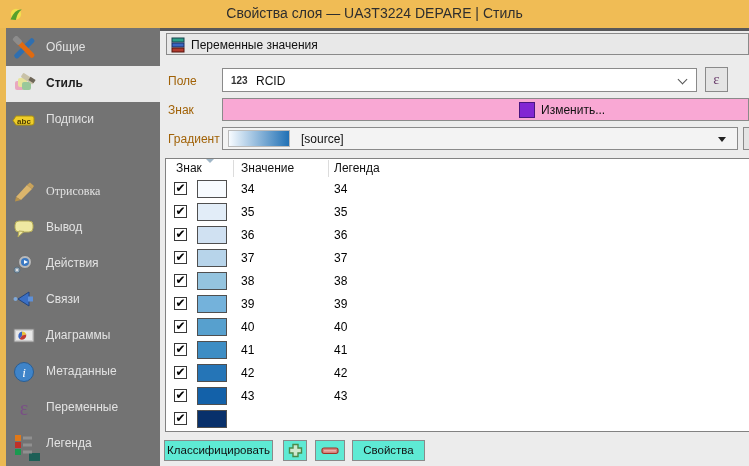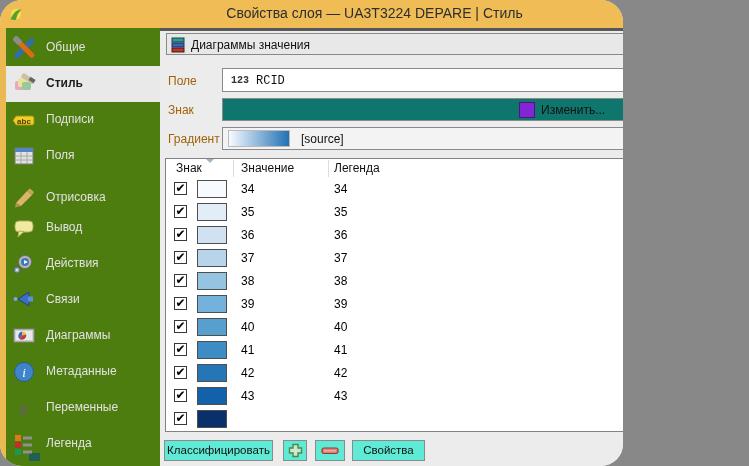--- a/index.html
+++ b/index.html
@@ -1,57 +1,57 @@
 <!DOCTYPE html>
 <html><head>
 <meta charset="utf-8">
 <style>
   * { margin:0; padding:0; box-sizing:border-box; }
   body { font-family:"Liberation Sans","DejaVu Sans",sans-serif; background:#888; }
-  .window { position:relative; width:623px; height:466px; overflow:hidden; background:#ECECEC;border-radius:22px; }
+  .window { position:relative; width:749px; height:466px; overflow:hidden; background:#ECECEC; }
 
   
   .titlebar { position:absolute; left:0; top:0; width:749px; height:28px; background:#F0BC55; }
   .titlebar .qgis-ico { position:absolute; left:9px; top:7px; }
   .titlebar .title { position:absolute; left:0; top:5px; width:100%; text-align:center;
                      font-size:14px; color:#2e2e2e; }
 
   
   .left-strip { position:absolute; left:0; top:28px; width:6px; height:438px; background:#EBB952; }
 
   
-  .sidebar { position:absolute; left:6px; top:28px; width:154px; height:438px; background:#4d7c0f; }
+  .sidebar { position:absolute; left:6px; top:28px; width:154px; height:438px; background:#737373; }
   .side-item { position:absolute; left:0; width:154px; height:36px; cursor:default; }
   .side-item.sel { background:#E9E9E9; }
   .side-item .ic { position:absolute; left:6px; top:6px; width:24px; height:24px; }
   .side-item .lbl { position:absolute; left:40px; top:10px; font-size:12px; color:#E2E2E2; }
   .side-item.sel .lbl { color:#1d1d1d; }
   .partial-ic { position:absolute; left:23px; top:425px; width:11px; height:8px; background:#1e5f57; }
 
   
   .content-topline { position:absolute; left:160px; top:28px; width:589px; height:3px; background:#58585A; }
   .content { position:absolute; left:160px; top:31px; width:589px; height:435px; background:#ECECEC; }
 
   .combo { position:absolute; background:#E8E8E8; border:1px solid #8A8A8A; font-size:12px; color:#111; }
   .renderer-combo { left:6px; top:2px; width:583px; height:22px; }
   .renderer-combo .ic { position:absolute; left:4px; top:3px; }
   .renderer-combo .txt { position:absolute; left:24px; top:4px; }
 
   .row-label { position:absolute; font-size:12px; color:#a16207; }
 
-  .field-combo { left:62px; top:37px; width:475px; height:24px; background:#FFF;font-family:Liberation Mono, monospace; }
+  .field-combo { left:62px; top:37px; width:475px; height:24px; background:#FFF; }
   .field-combo .badge { position:absolute; left:8px; top:6px; font-size:10px; font-weight:bold; color:#333; }
   .field-combo .val { position:absolute; left:33px; top:5px; font-size:12px; }
   .chev { position:absolute; right:10px; top:7px; width:7px; height:7px;
           border-right:1.5px solid #555; border-bottom:1.5px solid #555; transform:rotate(45deg); }
   .eps-btn { position:absolute; left:545px; top:36px; width:23px; height:25px; background:#E4E4E4;
              border:1px solid #8A8A8A; font-size:15px; color:#6C3F6E; text-align:center;
              font-family:"Liberation Serif","DejaVu Serif",serif; line-height:22px; }
 
-  .symbol-btn { left:62px; top:67px; width:527px; height:23px; background:#0f766e; border:1px solid #8A8A8A; }
+  .symbol-btn { left:62px; top:67px; width:527px; height:23px; background:#f9a8d4; border:1px solid #8A8A8A; }
   .symbol-btn .swatch { position:absolute; left:296px; top:3px; width:16px; height:16px; border:1px solid #4A1580; }
   .symbol-btn .txt { position:absolute; left:318px; top:4px; font-size:12px; }
 
   .gradient-combo { left:62px; top:96px; width:516px; height:23px; background:#F3F3F3; }
   .gradient-combo .grad { position:absolute; left:5px; top:2px; width:62px; height:17px; border:1px solid #BBB; }
   .gradient-combo .txt { position:absolute; left:78px; top:4px; font-size:12px; }
   .gradient-combo .arrow { position:absolute; right:11px; top:9px; width:0; height:0;
         border-left:4px solid transparent; border-right:4px solid transparent; border-top:5px solid #222; }
   .cutoff-btn { position:absolute; left:583px; top:96px; width:6px; height:23px;
         background:#E4E4E4; border:1px solid #8A8A8A; border-right:none; }
@@ -118,32 +118,21 @@
           </svg></span>
         <span class="lbl">Стиль</span>
       </div>
       <div class="side-item" style="top: 74px;">
         <span class="ic"><svg width="24" height="24" viewBox="0 0 24 24">
             <path d="M4 8 L20 8 Q22 8 22 10 L22 15 Q22 17 20 17 L4 17 L1 12.5 Z" fill="#EFCE2A" stroke="#A98F10"></path>
             <text x="12" y="15.5" font-size="8" font-weight="bold" text-anchor="middle" fill="#4A3C00">abc</text>
           </svg></span>
         <span class="lbl">Подписи</span>
       </div>
-      <div class="side-item" style="top: 110px;">
-        <span class="ic"><svg width="24" height="24" viewBox="0 0 24 24">
-            <rect x="3" y="4" width="18" height="16" fill="#E2E2E2" stroke="#777"></rect>
-            <rect x="3" y="4" width="18" height="4" fill="#5585C0"></rect>
-            <line x1="3" y1="12" x2="21" y2="12" stroke="#A8A8A8"></line>
-            <line x1="3" y1="16" x2="21" y2="16" stroke="#A8A8A8"></line>
-            <line x1="9" y1="8" x2="9" y2="20" stroke="#A8A8A8"></line>
-            <line x1="15" y1="8" x2="15" y2="20" stroke="#A8A8A8"></line>
-          </svg></span>
-        <span class="lbl">Поля</span>
-      </div>
-      <div class="side-item" style="top: 152px;">
+      <div class="side-item" style="top: 146px; font-family: Liberation Serif, serif;">
         <span class="ic"><svg width="24" height="24" viewBox="0 0 24 24">
             <path d="M4 17 L15 5 L20 9 L9 20 Z" fill="#DBB56C"></path>
             <path d="M4 17 L9 20 L3 21.5 Z" fill="#B8924A"></path>
             <path d="M15 5 L18 2.5 L22 6 L20 9 Z" fill="#C9A35A"></path>
           </svg></span>
         <span class="lbl">Отрисовка</span>
       </div>
       <div class="side-item" style="top: 182px;">
         <span class="ic"><svg width="24" height="24" viewBox="0 0 24 24">
             <rect x="3" y="5" width="18" height="11" rx="4" fill="#EFE9A2" stroke="#B5AC58"></rect>
@@ -210,21 +199,21 @@
   <div class="content">
 
     <div class="combo renderer-combo">
       <span class="ic">
         <svg width="16" height="16" viewBox="0 0 16 16">
           <rect x="1" y="1" width="12" height="4" fill="#2DA089" stroke="#19424E" stroke-width="1"></rect>
           <rect x="1" y="6" width="12" height="4" fill="#3A66C2" stroke="#1A2F62" stroke-width="1"></rect>
           <rect x="1" y="11" width="12" height="4" fill="#B23A2E" stroke="#54150F" stroke-width="1"></rect>
         </svg>
       </span>
-      <span class="txt">Диаграммы значения</span>
+      <span class="txt">Переменные значения</span>
     </div>
 
     <span class="row-label" style="left:8px; top:43px;">Поле</span>
     <div class="combo field-combo">
       <span class="badge">123</span>
       <span class="val">RCID</span>
       <span class="chev"></span>
     </div>
     <div class="eps-btn">ε</div>
 

